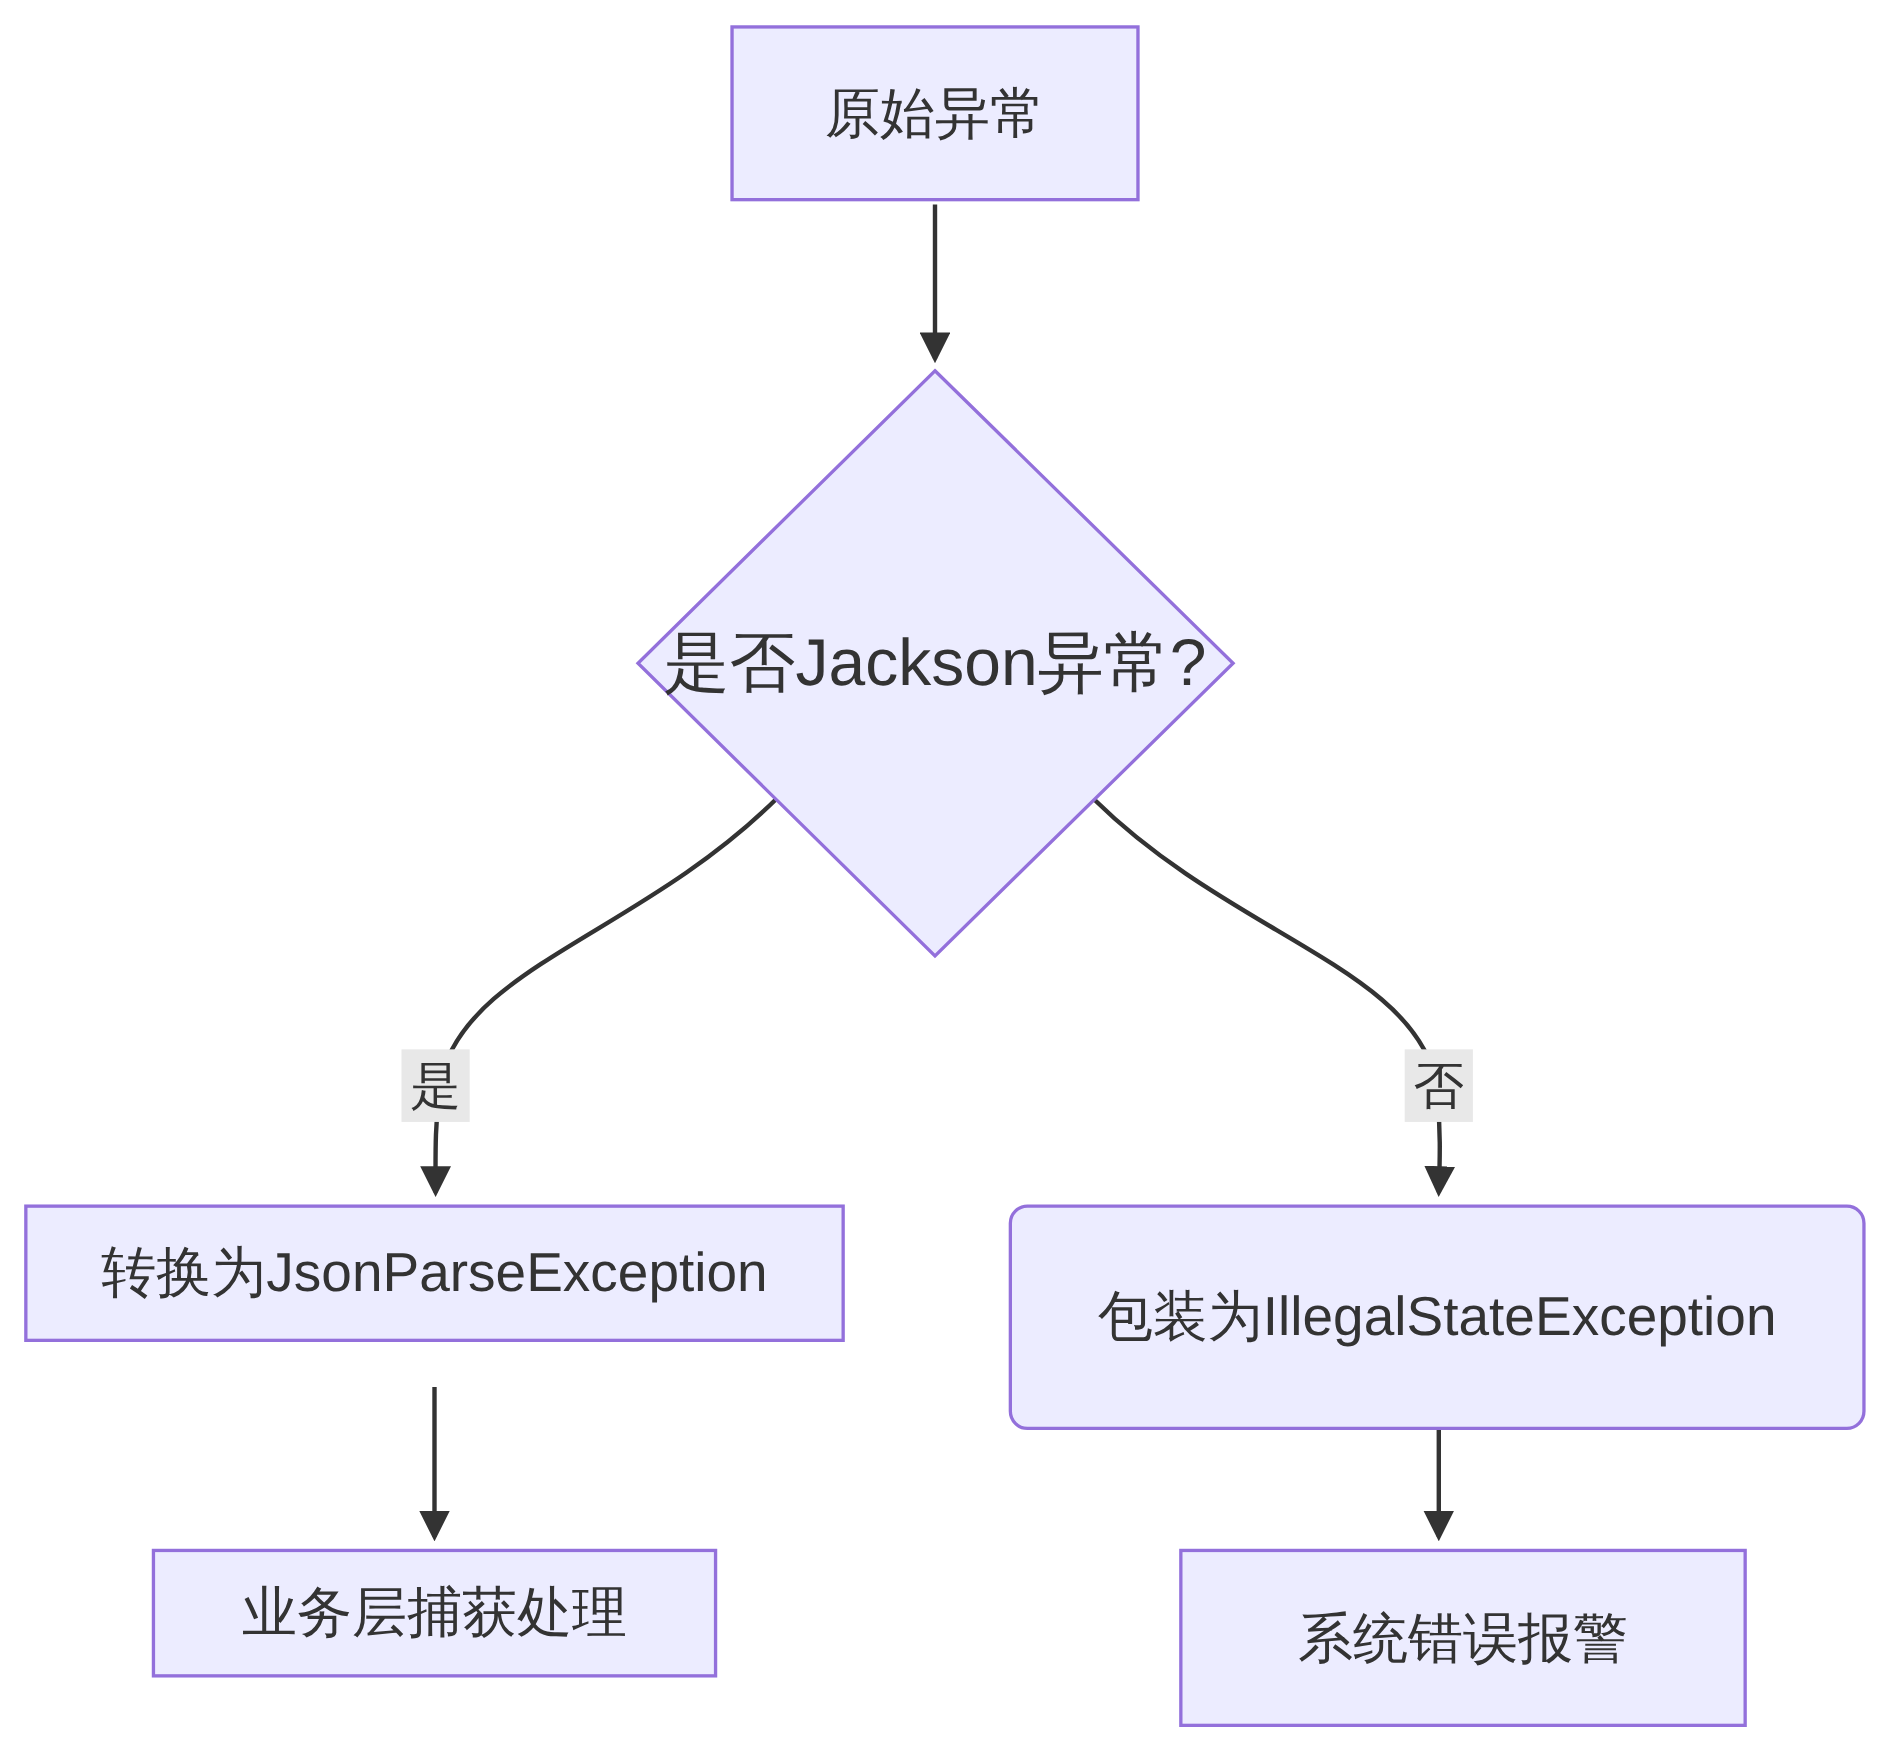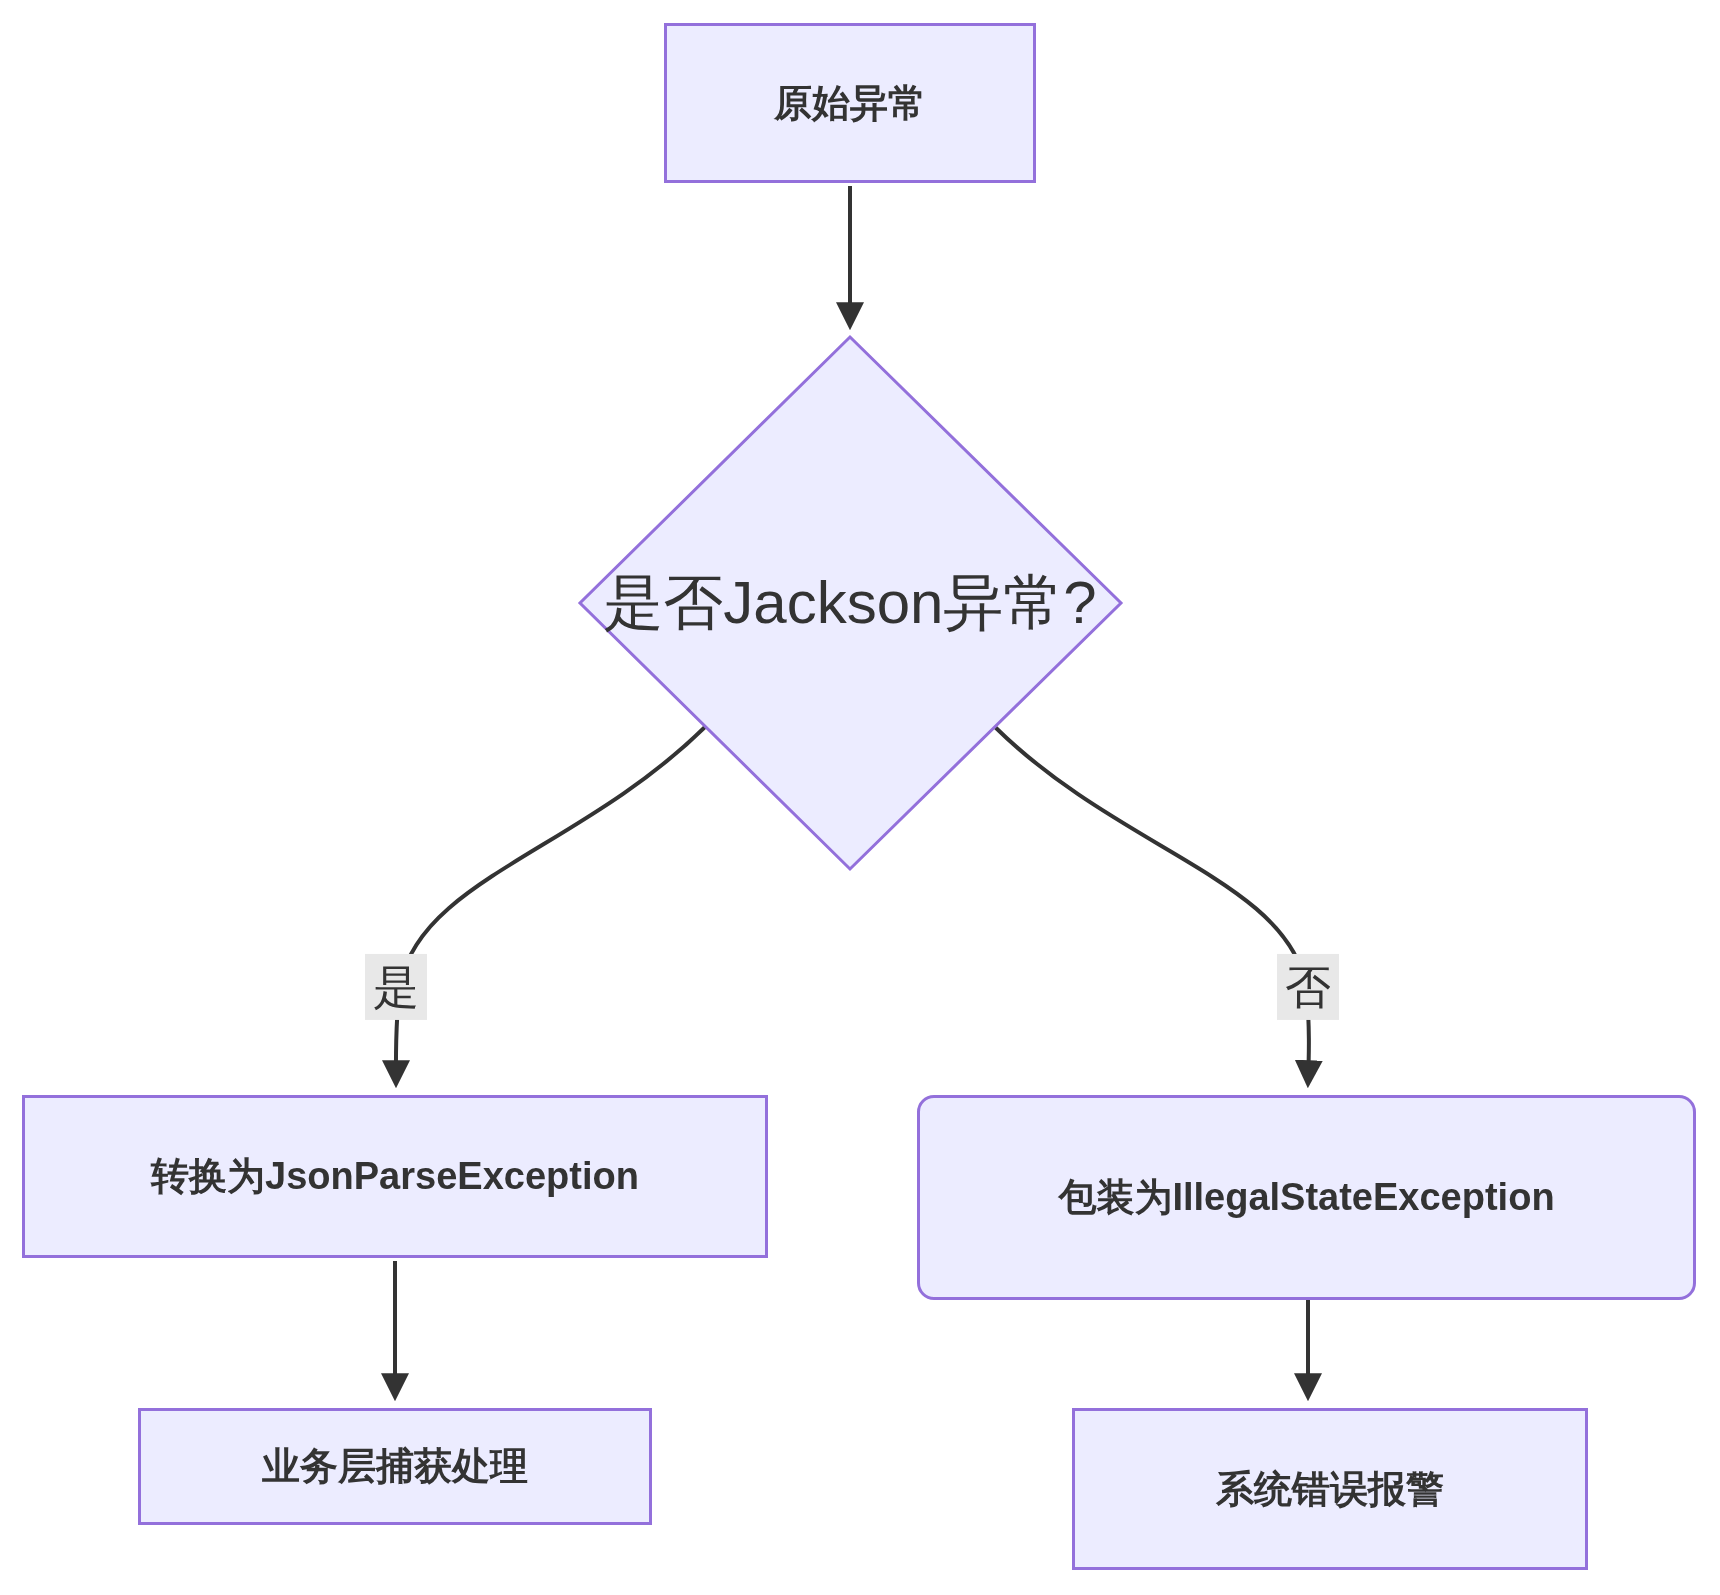--- a/index.html
+++ b/index.html
@@ -11,25 +11,24 @@
     color:#333333;
     overflow:hidden;
   }
   svg.edges{position:absolute;left:0;top:0;}
   .node{
     position:absolute;
     background:#ECECFF;
     border:3px solid #9370DB;
     box-sizing:border-box;
     display:flex;align-items:center;justify-content:center;
-    font-size:38px;
+    font-size:50px;
     color:#333333;
     text-align:right;
     white-space:nowrap;
-    font-weight:bold;
   }
   .diamond-label{
     position:absolute;
     transform:translate(-50%,-50%);
     font-size:60px;
     color:#333333;
     white-space:nowrap;
   }
   .edge-label{
     position:absolute;
@@ -61,21 +60,21 @@
 
     <polygon points="850,337 1121,603 850,869 580,603" fill="#ECECFF" stroke="#9370DB" stroke-width="3"></polygon>
   </svg>
 
   <div class="node" style="left:664px;top:23px;width:372px;height:160px;">
     <span>原始异常</span>
   </div>
 
   <div class="diamond-label" style="left:850px;top:603px;">是否Jackson异常?</div>
 
-  <div class="node" style="left:22px;top:1095px;width:746px;height:163px;">
+  <div class="node" style="left:22px;top:1095px;width:746px;height:125px;">
     <span>转换为JsonParseException</span>
   </div>
 
   <div class="node" style="left:917px;top:1095px;width:779px;height:205px;border-radius:17px;">
     <span>包装为IllegalStateException</span>
   </div>
 
   <div class="node" style="left:138px;top:1408px;width:514px;height:117px;">
     <span>业务层捕获处理</span>
   </div>

